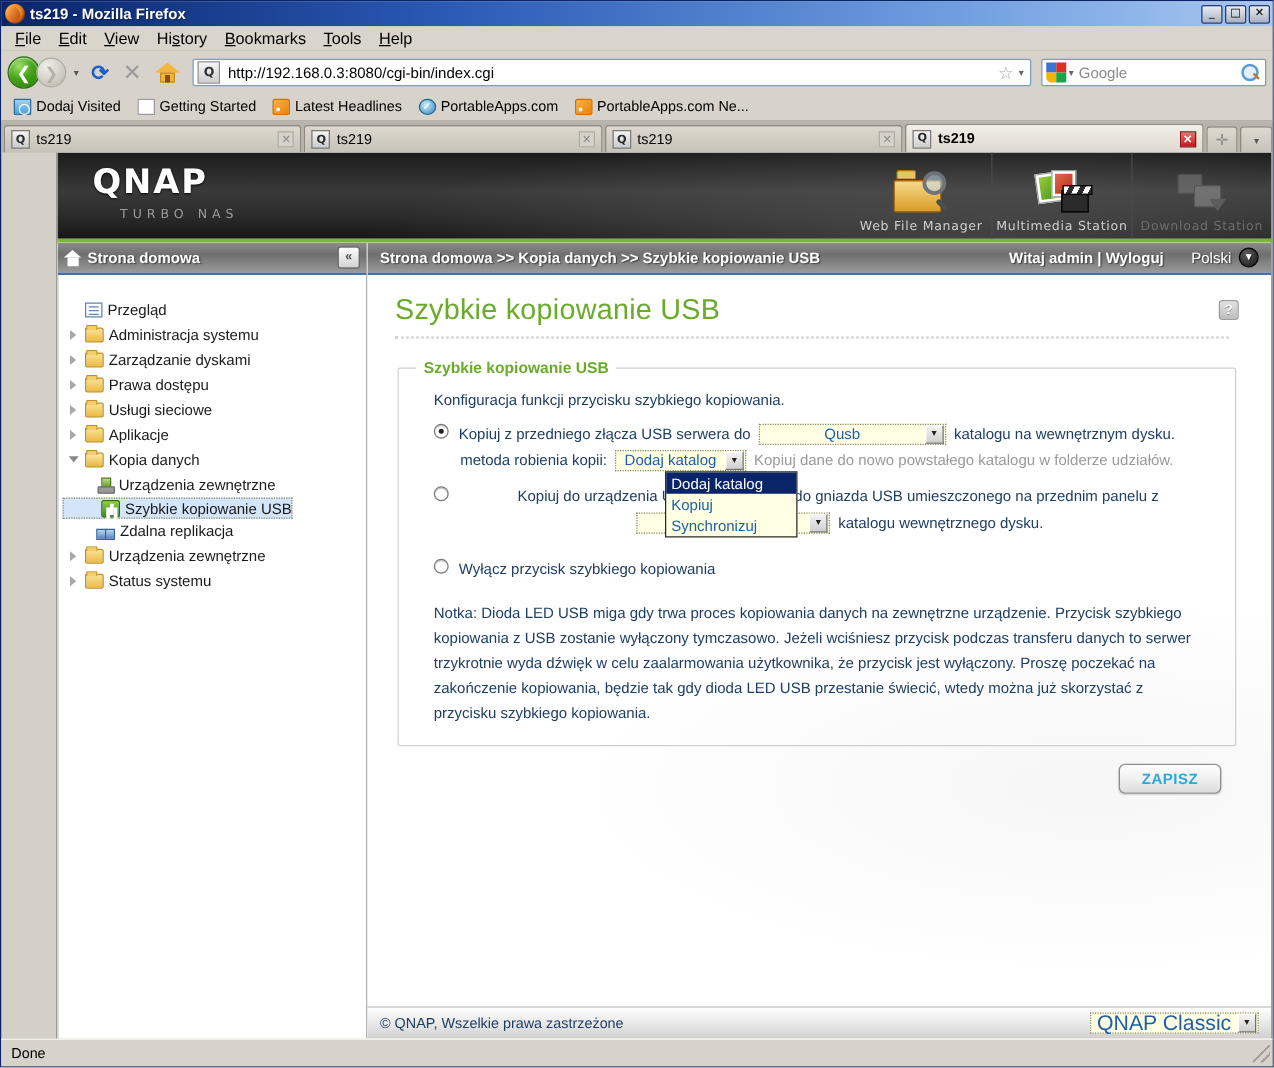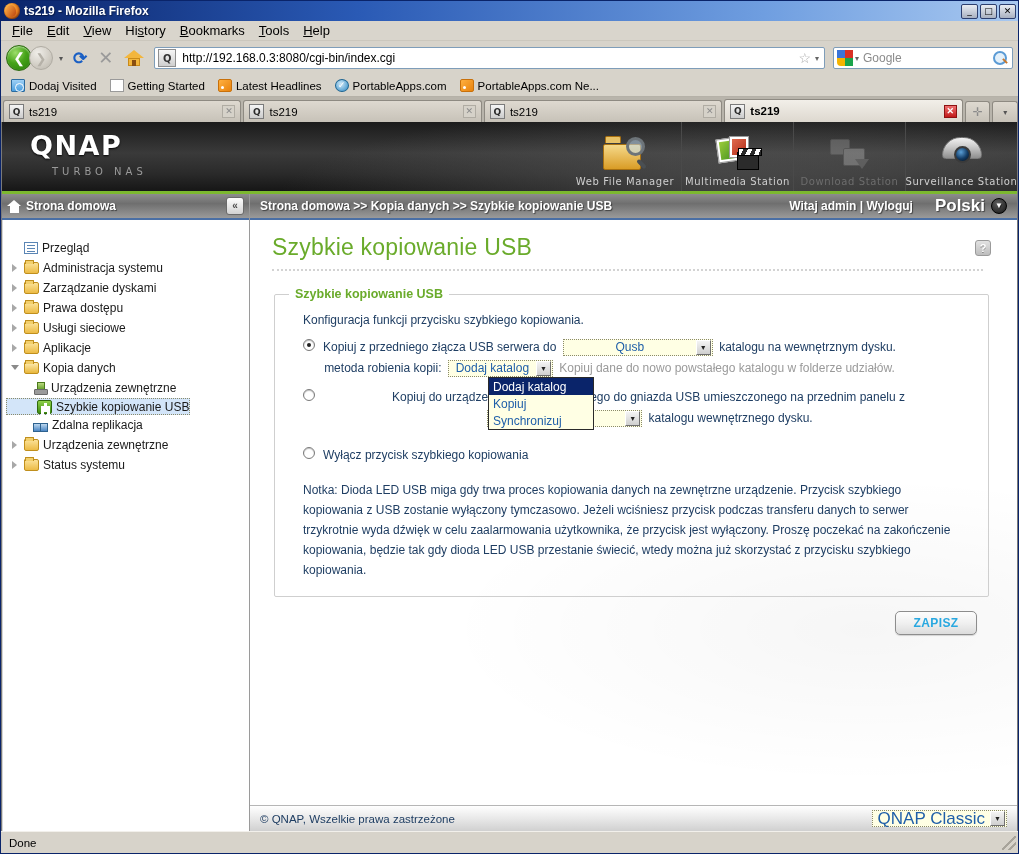--- a/index.html
+++ b/index.html
@@ -244,20 +244,21 @@
     display:flex;align-items:center;justify-content:center;
     color:#555; font-size:8px;
   }
 
   
   .page {
     flex: 1; background: #fff;
     display: flex; flex-direction: column;
     border-left: 1px solid #7a7a7a; border-right:1px solid #7a7a7a;
     overflow: hidden;
+    margin-left: 44px;
   }
   .qnap-header {
     height: 72px; flex: none; position: relative;
     background:
       radial-gradient(ellipse 700px 150px at 75% 120%, rgba(120,120,120,.5) 0%, rgba(0,0,0,0) 70%),
       linear-gradient(to bottom, #1b1b1b 0%, #3a3a3a 45%, #2a2a2a 75%, #161616 100%);
     border-bottom: 3px solid #7cb82f;
     display: flex; align-items: stretch;
   }
   .logo-zone { width: 260px; padding: 10px 0 0 28px; }
@@ -452,21 +453,21 @@
   .breadcrumb {
     height: 26px; flex:none;
     background: linear-gradient(to bottom,#8d8d8d 0%,#6f6f6f 40%,#9a9a9a 100%);
     border-bottom:2px solid #4a6fa5;
     display:flex; align-items:center; padding:0 10px;
     color:#fff; font-weight:bold; font-size:12px;
     text-shadow:1px 1px 1px rgba(0,0,0,.5);
   }
   .bc-path { flex:1; }
   .bc-user { margin-right:22px; }
-  .bc-lang { font-weight:bold; font-size:17px; margin-right:6px; }
+  .bc-lang { font-weight:normal; font-size:12px; margin-right:6px; }
   .lang-caret {
     width:16px;height:16px;border-radius:50%;
     background: radial-gradient(circle at 40% 32%,#5e5e5e,#141414);
     border:1px solid #000;
     display:flex;align-items:center;justify-content:center;
     color:#fff;font-size:8px;line-height:1;
   }
   .content-inner {
     flex:1; overflow:hidden; padding: 14px 26px 0 14px; position:relative;
     background:
@@ -735,29 +736,20 @@
         </div>
         <div class="station dim">
           <div class="station-ico">
             <div class="ic-dl">
                 <div class="m1"></div>
                 <div class="m2"></div>
                 <div class="arr"></div>
               </div>
           </div>
           <div class="station-label">Download Station</div>
-        </div>
-        <div class="station">
-          <div class="station-ico">
-            <div class="ic-cam">
-                <div class="dome"></div>
-                <div class="lens"></div>
-              </div>
-          </div>
-          <div class="station-label">Surveillance Station</div>
         </div>
       </div>
     </div>
 
     <div class="qnap-body">
 
       <div class="sidebar">
         <div class="side-head">
           <span class="home-ico"></span>
           <span class="title">Strona domowa</span>

